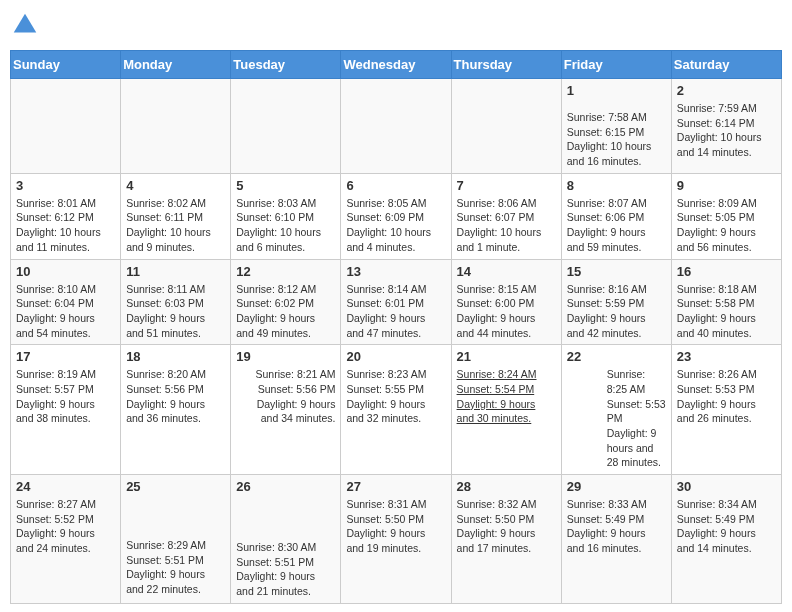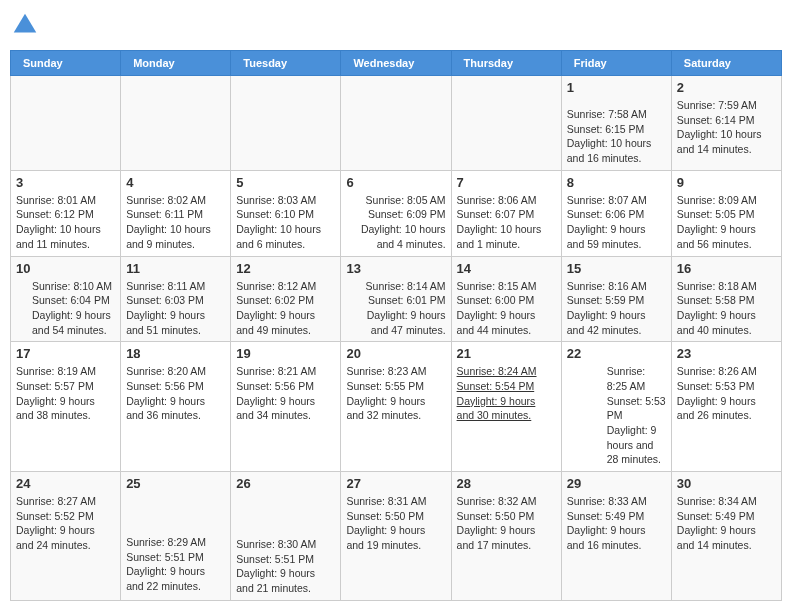--- a/index.html
+++ b/index.html
@@ -54,22 +54,22 @@
     }
     table {
       width: 100%;
       border-collapse: collapse;
       table-layout: fixed;
     }
     th {
       background-color: #4a90d9;
       color: #fff;
       text-align: left;
-      padding: 6px 12px;
-      font-size: 11px;
+      padding: 6px 2px;
+      font-size: 13px;
       font-weight: bold;
       border: 1px solid #3a80c9;
     }
     td {
       border: 1px solid #ccc;
       vertical-align: top;
       padding: 4px 5px;
       font-size: 11px;
       color: #333;
       height: 80px;
@@ -159,21 +159,21 @@
 Daylight: 10 hours and 9 minutes.</div>
         </td>
         <td>
           <div class="day-number">5</div>
           <div class="day-info" style="white-space: pre-line;">Sunrise: 8:03 AM
 Sunset: 6:10 PM
 Daylight: 10 hours and 6 minutes.</div>
         </td>
         <td>
           <div class="day-number">6</div>
-          <div class="day-info" style="white-space: pre-line; text-align: right;">Sunrise: 8:05 AM
+          <div class="day-info" style="white-space: pre-line;">Sunrise: 8:05 AM
 Sunset: 6:09 PM
 Daylight: 10 hours and 4 minutes.</div>
         </td>
         <td>
           <div class="day-number">7</div>
           <div class="day-info" style="white-space: pre-line;">Sunrise: 8:06 AM
 Sunset: 6:07 PM
 Daylight: 10 hours and 1 minute.</div>
         </td>
         <td>
@@ -185,39 +185,39 @@
         <td>
           <div class="day-number">9</div>
           <div class="day-info" style="white-space: pre-line;">Sunrise: 8:09 AM
 Sunset: 5:05 PM
 Daylight: 9 hours and 56 minutes.</div>
         </td>
       </tr>
       <tr>
         <td>
           <div class="day-number">10</div>
-          <div class="day-info" style="white-space: pre-line; margin-left: 16px;">Sunrise: 8:10 AM
+          <div class="day-info" style="white-space: pre-line;">Sunrise: 8:10 AM
 Sunset: 6:04 PM
 Daylight: 9 hours and 54 minutes.</div>
         </td>
         <td>
           <div class="day-number">11</div>
           <div class="day-info" style="white-space: pre-line;">Sunrise: 8:11 AM
 Sunset: 6:03 PM
 Daylight: 9 hours and 51 minutes.</div>
         </td>
         <td>
           <div class="day-number">12</div>
           <div class="day-info" style="white-space: pre-line;">Sunrise: 8:12 AM
 Sunset: 6:02 PM
 Daylight: 9 hours and 49 minutes.</div>
         </td>
         <td>
           <div class="day-number">13</div>
-          <div class="day-info" style="white-space: pre-line; text-align: right;">Sunrise: 8:14 AM
+          <div class="day-info" style="white-space: pre-line;">Sunrise: 8:14 AM
 Sunset: 6:01 PM
 Daylight: 9 hours and 47 minutes.</div>
         </td>
         <td>
           <div class="day-number">14</div>
           <div class="day-info" style="white-space: pre-line;">Sunrise: 8:15 AM
 Sunset: 6:00 PM
 Daylight: 9 hours and 44 minutes.</div>
         </td>
         <td>
@@ -241,21 +241,21 @@
 Daylight: 9 hours and 38 minutes.</div>
         </td>
         <td>
           <div class="day-number">18</div>
           <div class="day-info" style="white-space: pre-line;">Sunrise: 8:20 AM
 Sunset: 5:56 PM
 Daylight: 9 hours and 36 minutes.</div>
         </td>
         <td>
           <div class="day-number">19</div>
-          <div class="day-info" style="white-space: pre-line;">Sunrise: 8:21 AM
+          <div class="day-info" style="white-space: pre-line; text-align: right;">Sunrise: 8:21 AM
 Sunset: 5:56 PM
 Daylight: 9 hours and 34 minutes.</div>
         </td>
         <td>
           <div class="day-number">20</div>
           <div class="day-info" style="white-space: pre-line;">Sunrise: 8:23 AM
 Sunset: 5:55 PM
 Daylight: 9 hours and 32 minutes.</div>
         </td>
         <td>

